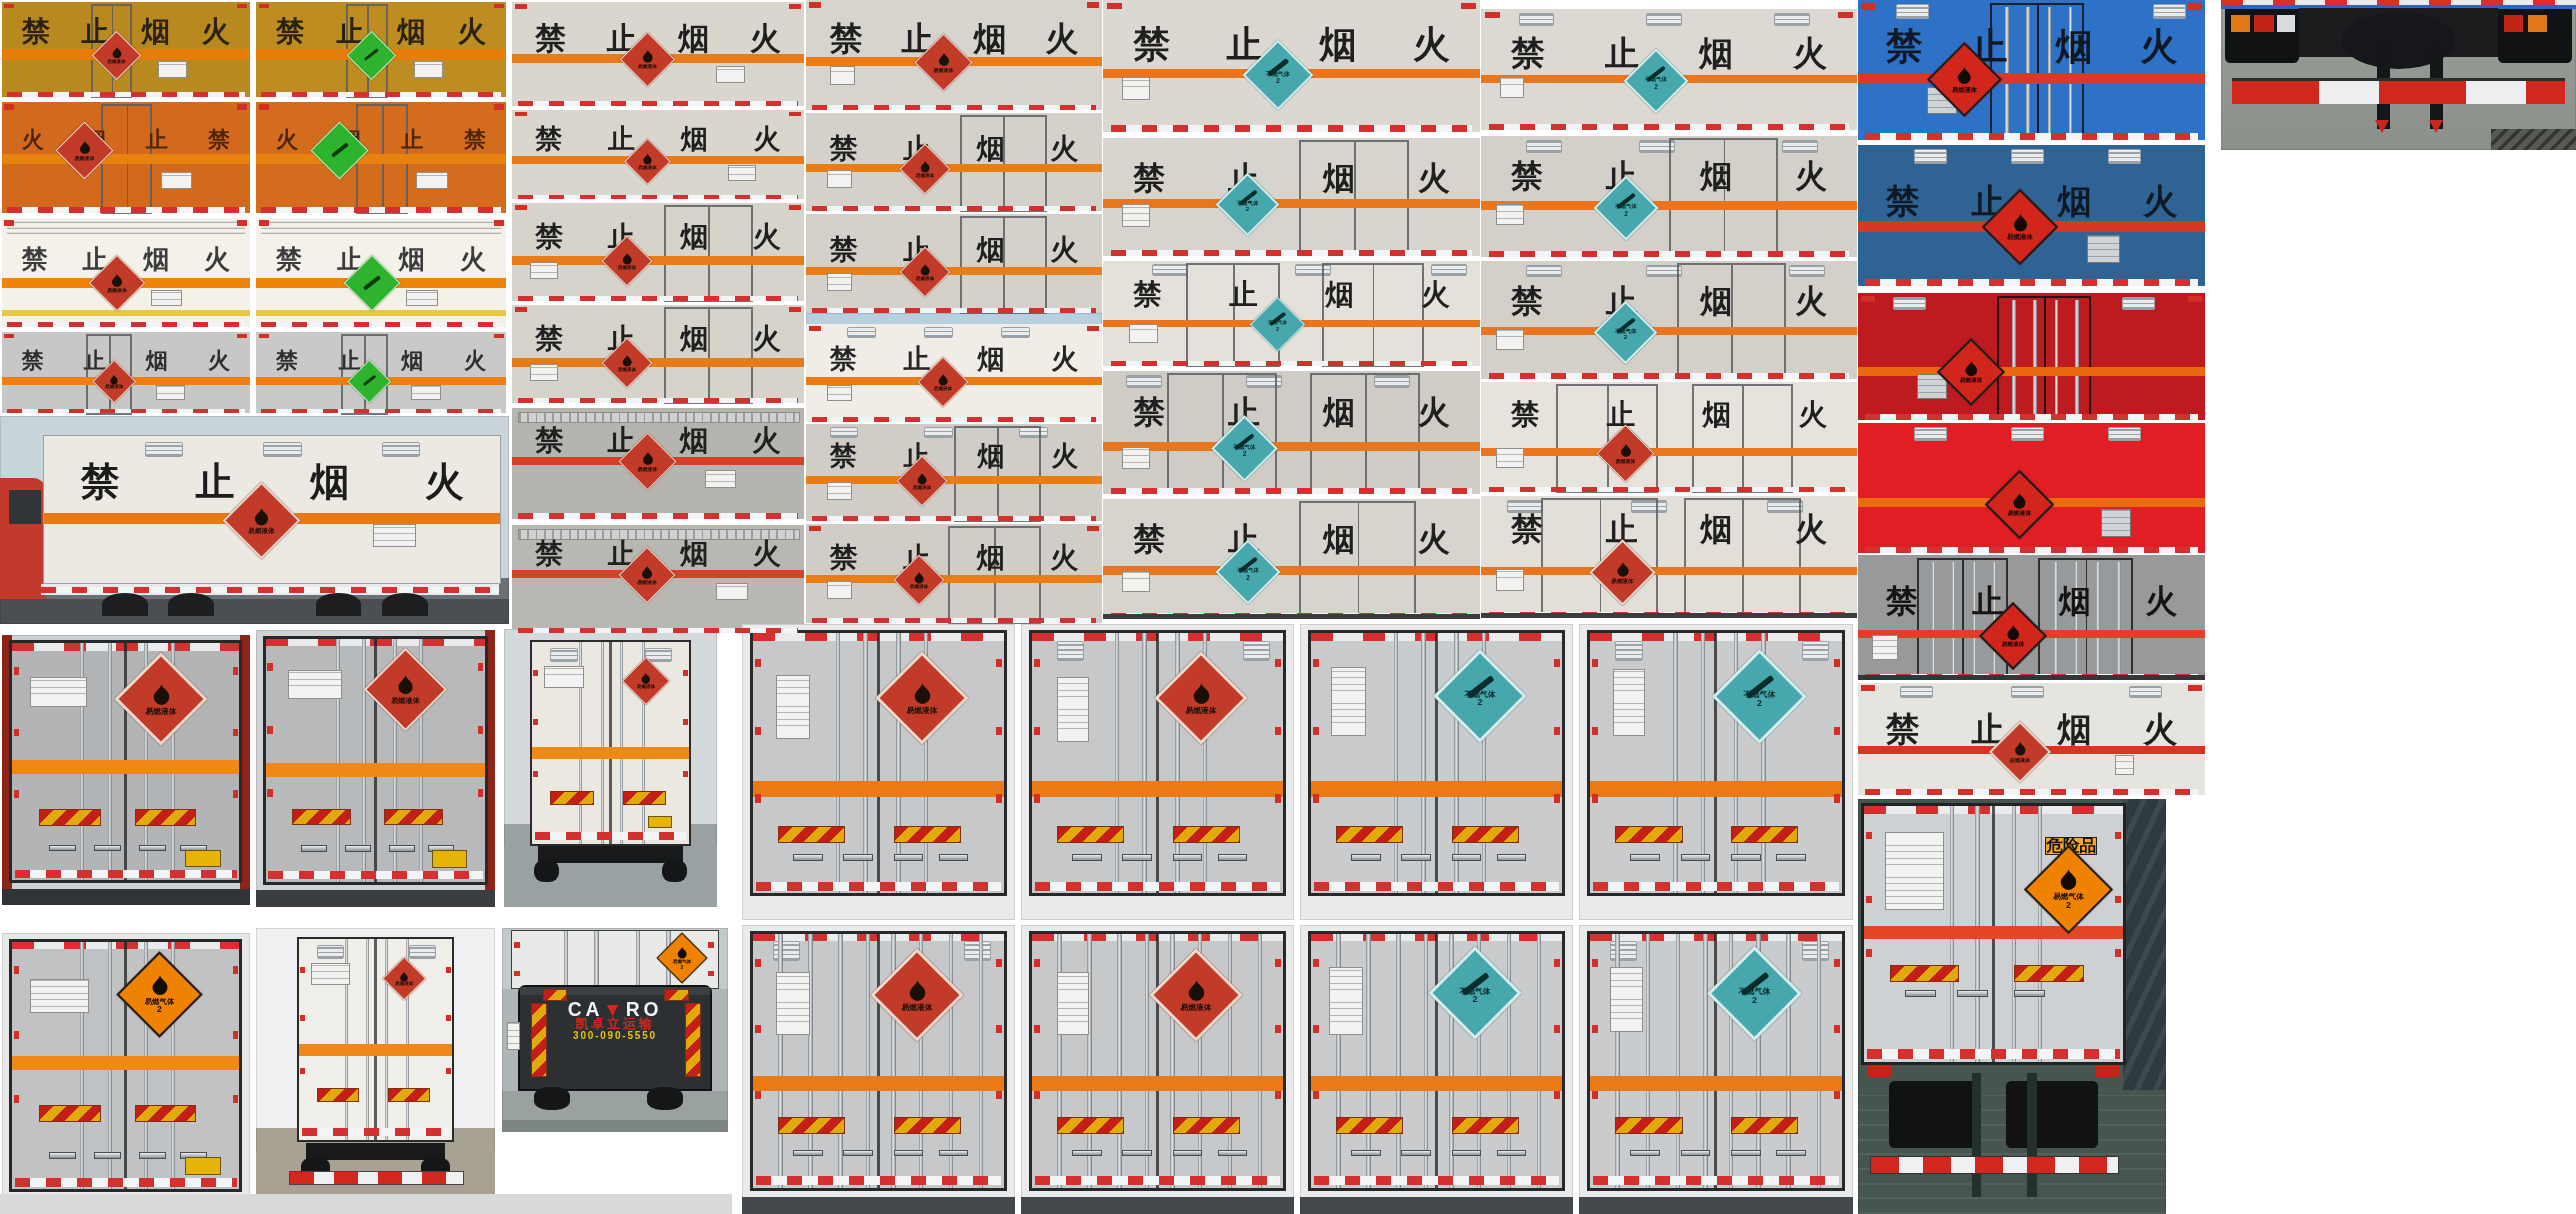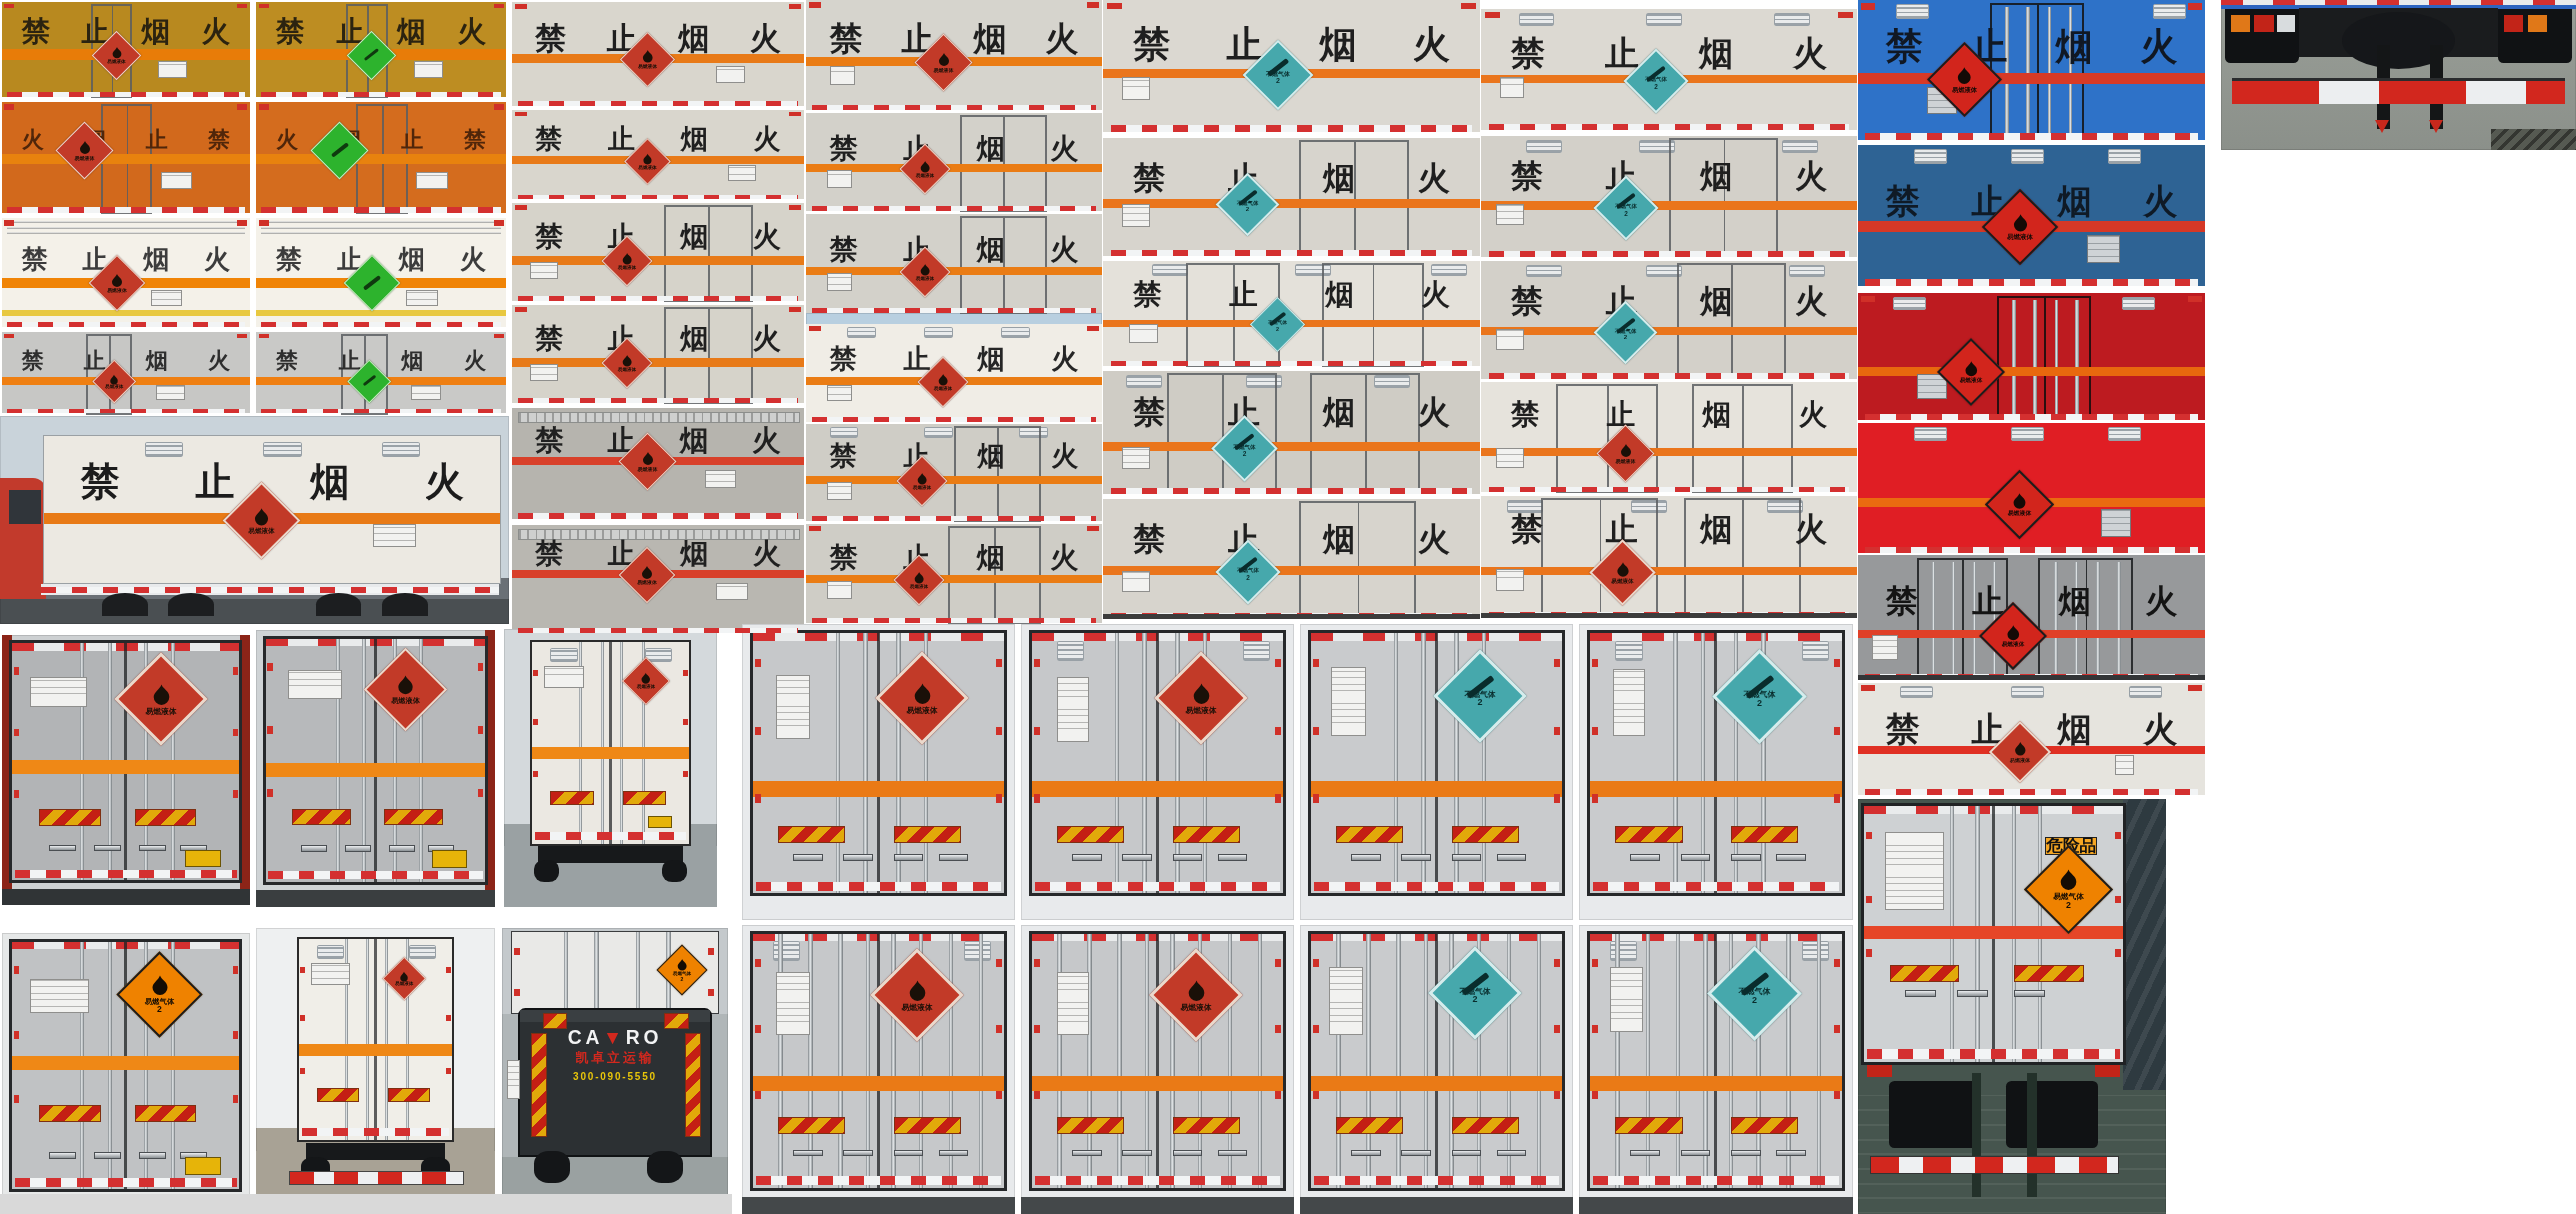--- a/index.html
+++ b/index.html
@@ -1213,21 +1213,21 @@
         <div style="position: absolute; left: 96%; top: 38%; width: 3%; height: 3%; background: rgb(208, 48, 40); z-index: 6;"></div>
         <div style="position: absolute; left: 1%; top: 64%; width: 3%; height: 3%; background: rgb(208, 48, 40); z-index: 6;"></div>
         <div style="position: absolute; left: 96%; top: 64%; width: 3%; height: 3%; background: rgb(208, 48, 40); z-index: 6;"></div>
         <div class="refl abs" style="position: absolute; left: 2%; top: 94%; width: 96%; height: 4%; z-index: 6;"></div>
       </div>
       <div style="position: absolute; left: 21%; top: 75%; width: 58%; height: 6%; background: rgb(23, 25, 27);"></div>
       <div style="position: absolute; left: 19%; top: 80%; width: 12%; height: 8%; background: rgb(20, 22, 24); border-radius: 40%;"></div>
       <div style="position: absolute; left: 69%; top: 80%; width: 12%; height: 8%; background: rgb(20, 22, 24); border-radius: 40%;"></div>
       <div style="position: absolute; left: 14%; top: 85%; width: 72%; height: 4%; background-image: repeating-linear-gradient(90deg, rgb(210, 39, 30) 0px, rgb(210, 39, 30) 24px, rgb(238, 240, 242) 24px, rgb(238, 240, 242) 44px); border: 0.9px solid rgb(68, 68, 68);"></div>
     </div>
-    <div class="tile" style="left: 502px; top: 928px; width: 226px; height: 286px; background: linear-gradient(rgb(196, 201, 204) 0px, rgb(196, 201, 204) 30%, rgb(176, 182, 184) 30%, rgb(176, 182, 184) 80%, rgb(154, 161, 161) 80%, rgb(154, 161, 161) 100%);">
+    <div class="tile" style="left: 502px; top: 928px; width: 226px; height: 204px; background: linear-gradient(rgb(196, 201, 204) 0px, rgb(196, 201, 204) 30%, rgb(176, 182, 184) 30%, rgb(176, 182, 184) 80%, rgb(154, 161, 161) 80%, rgb(154, 161, 161) 100%);">
       <div class="abs corr-h" style="position: absolute; left: 4%; top: 1%; width: 92%; height: 29%; background: rgb(233, 233, 231); border: 1.8px solid rgb(58, 60, 62); box-sizing: border-box;">
         <div class="rod abs" style="position: absolute; left: 25%; top: 0%; width: 2%; height: 100%;"></div>
         <div class="rod abs" style="position: absolute; left: 40%; top: 0%; width: 2%; height: 100%;"></div>
         <div class="rod abs" style="position: absolute; left: 60%; top: 0%; width: 2%; height: 100%;"></div>
         <div class="rod abs" style="position: absolute; left: 75%; top: 0%; width: 2%; height: 100%;"></div>
         <div class="diam" style="left: 82%; top: 46%; width: 34px; height: 34px; margin-left: -17px; margin-top: -17px; background: rgb(239, 130, 0); border: 1.8px solid rgb(28, 28, 28); transform: rotate(45deg); z-index: 6; box-shadow: rgba(0, 0, 0, 0.4) 0px 0px 1.8px;">
           <div class="in">
             <div style="width: 14.3px; height: 14.3px;"><svg viewBox="0 0 16 16" width="100%" height="100%">
                 <path d="M8 1 C9 4 13 5 13 9 A5 5 0 1 1 3 9 C3 6 7 4 8 1 Z" fill="#140c04"></path>
               </svg></div>

